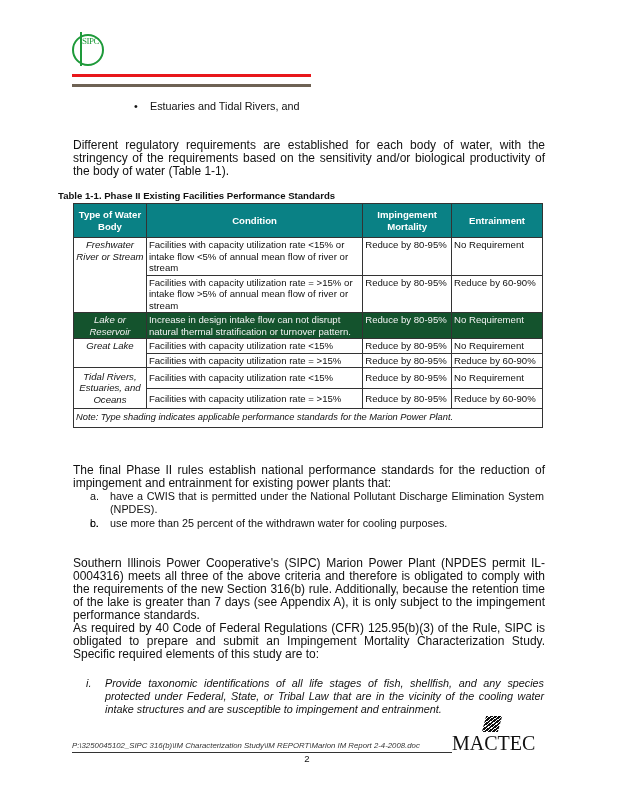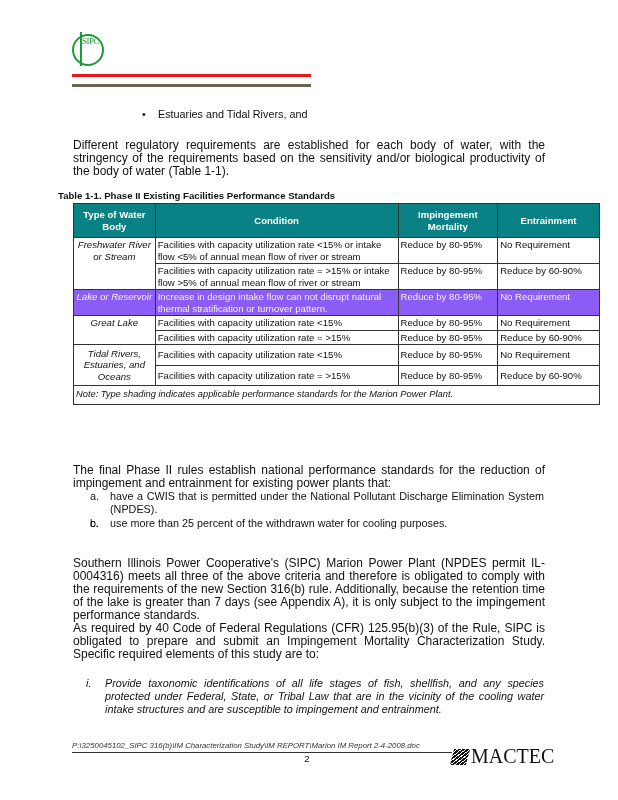--- a/index.html
+++ b/index.html
@@ -5,41 +5,41 @@
   html, body { margin: 0; padding: 0; background: #ffffff; }
   body { width: 618px; height: 800px; position: relative; overflow: hidden;
          font-family: "Liberation Sans", sans-serif; color: #111; font-size: 10.6px; }
   .abs { position: absolute; }
   .logo { left: 72px; top: 34px; width: 32px; height: 32px; border: 2.5px solid #1e9a3a; border-radius: 50%;
           box-sizing: border-box; display: flex; align-items: flex-start; justify-content: center; }
   .logo-bar { position: absolute; left: 6px; top: -4px; width: 2px; height: 34px; background: #1e9a3a; }
   .logo-text { font-family: "Liberation Serif", serif; font-size: 9px; color: #1e9a3a; margin-left: 5px; letter-spacing: -0.5px; }
   .rule-red { left: 72px; top: 74px; width: 239px; height: 3px; background: #e8171b; }
   .rule-brown { left: 72px; top: 84px; width: 239px; height: 3px; background: #6e6254; }
-  .bullets { left: 130px; top: 96px; margin: 12px; padding: 0; list-style: none; }
+  .bullets { left: 130px; top: 96px; margin: 4px; padding: 0; list-style: none; }
   .bullets li { position: relative; padding-left: 16px; line-height: 13px; font-size: 10.8px; }
   .bullets li::before { content: "\2022"; position: absolute; left: 0; }
   .para { left: 73px; width: 472px; text-align: justify; line-height: 13px; font-size: 12px; }
   .caption { left: 58px; top: 190px; font-weight: bold; font-size: 9.6px; }
-  table.perf { position: absolute; left: 73px; top: 203px; width: 527px; border-collapse: collapse; font-size: 9.6px; }
+  table.perf { position: absolute; left: 73px; top: 203px; width: 470px; border-collapse: collapse; font-size: 9.6px; }
   table.perf th { background: #0a8185; color: #fff; font-weight: bold; border: 1px solid #333; padding: 2px 3px; line-height: 12px; height: 29px; }
   table.perf td { border: 1px solid #333; padding: 1px 2px; line-height: 11.5px; vertical-align: top; }
   table.perf td.body-type { text-align: center; font-style: italic; }
-  table.perf tr.gray td { background: #8b5cf6; color: #f2f2f2; margin-top: 24px; }
+  table.perf tr.gray td { background: #14532d; color: #f2f2f2; margin-top: 24px; }
   table.perf td.note { font-style: italic; font-size: 9.3px; padding: 3px 2px; }
   .alpha { left: 72px; top: 490px; width: 472px; margin: 0; padding: 0; list-style: none; font-size: 10.8px; }
   .alpha li { position: relative; padding-left: 38px; line-height: 13px; text-align: justify; margin-bottom: 1px; }
   .alpha li .mk { position: absolute; left: 18px; }
   .roman { left: 72px; top: 677px; width: 472px; margin: 0; padding: 0; list-style: none; font-size: 10.8px; font-style: italic; }
   .roman li { position: relative; padding-left: 33px; line-height: 13px; text-align: justify; }
   .roman li .mk { position: absolute; left: 14px; }
   .footer-path { left: 72px; top: 741px; font-size: 7.8px; color: #333; font-style: italic; }
   .footer-line { left: 72px; top: 752px; width: 380px; height: 1px; background: #333; }
   .page-num { left: 72px; top: 753px; width: 470px; text-align: center; font-size: 9.6px; }
-  .mactec { left: 452px; top: 745px; font-family: "Liberation Serif", serif; font-size: 20px; color: #111; display: flex; align-items: center; }
+  .mactec { left: 452px; top: 716px; font-family: "Liberation Serif", serif; font-size: 20px; color: #111; display: flex; align-items: center; flex-direction: column; }
   .mactec-mark { display: inline-block; width: 16px; height: 16px; background: repeating-linear-gradient(135deg,#111 0 2px,#fff 2px 3px); transform: skewX(-15deg); margin-right: 3px; }
 </style>
 </head>
 <body>
 
 <div class="abs logo">
   <span class="logo-bar"></span>
   <span class="logo-text">SIPC</span>
 </div>
 <div class="abs rule-red"></div>

